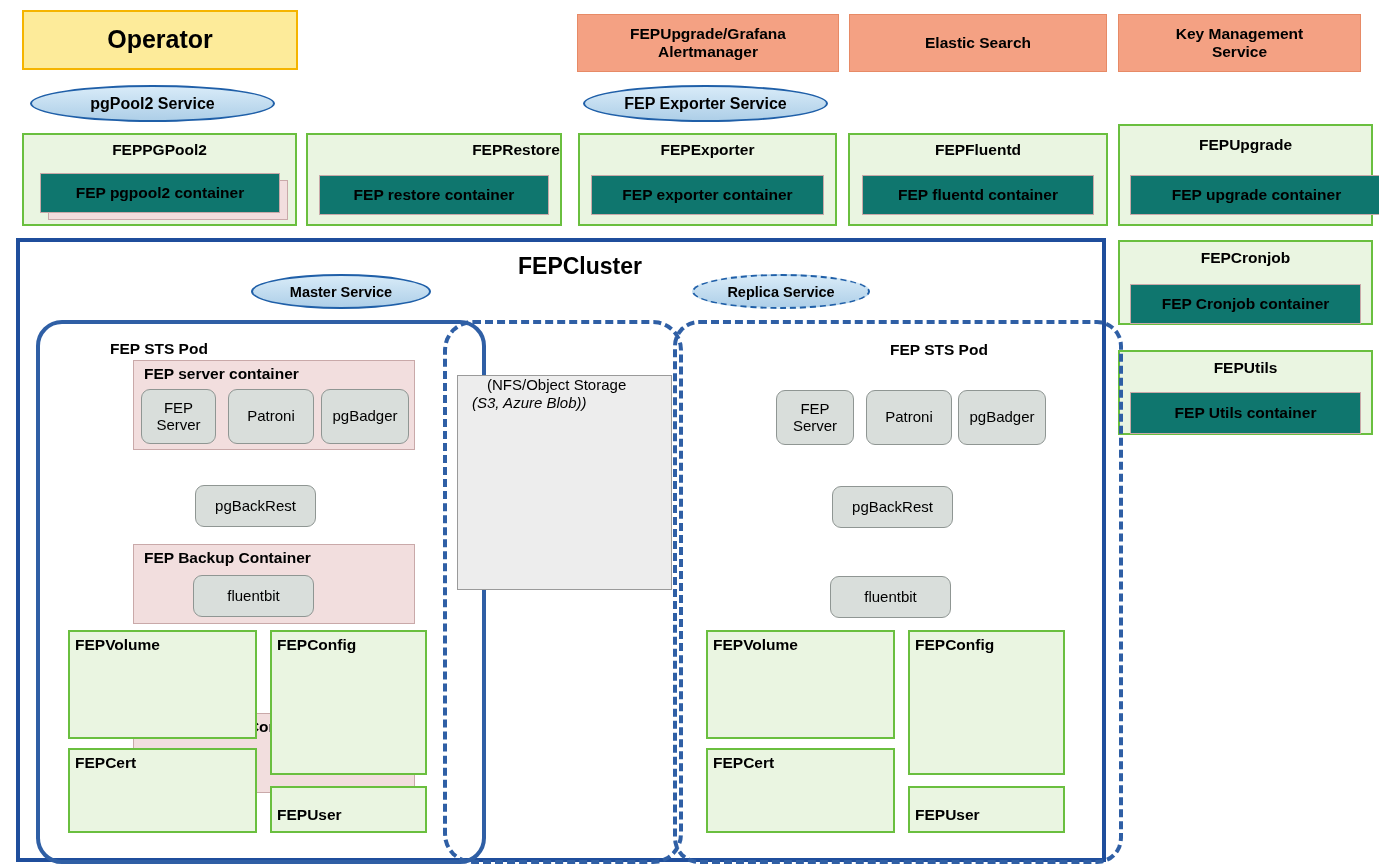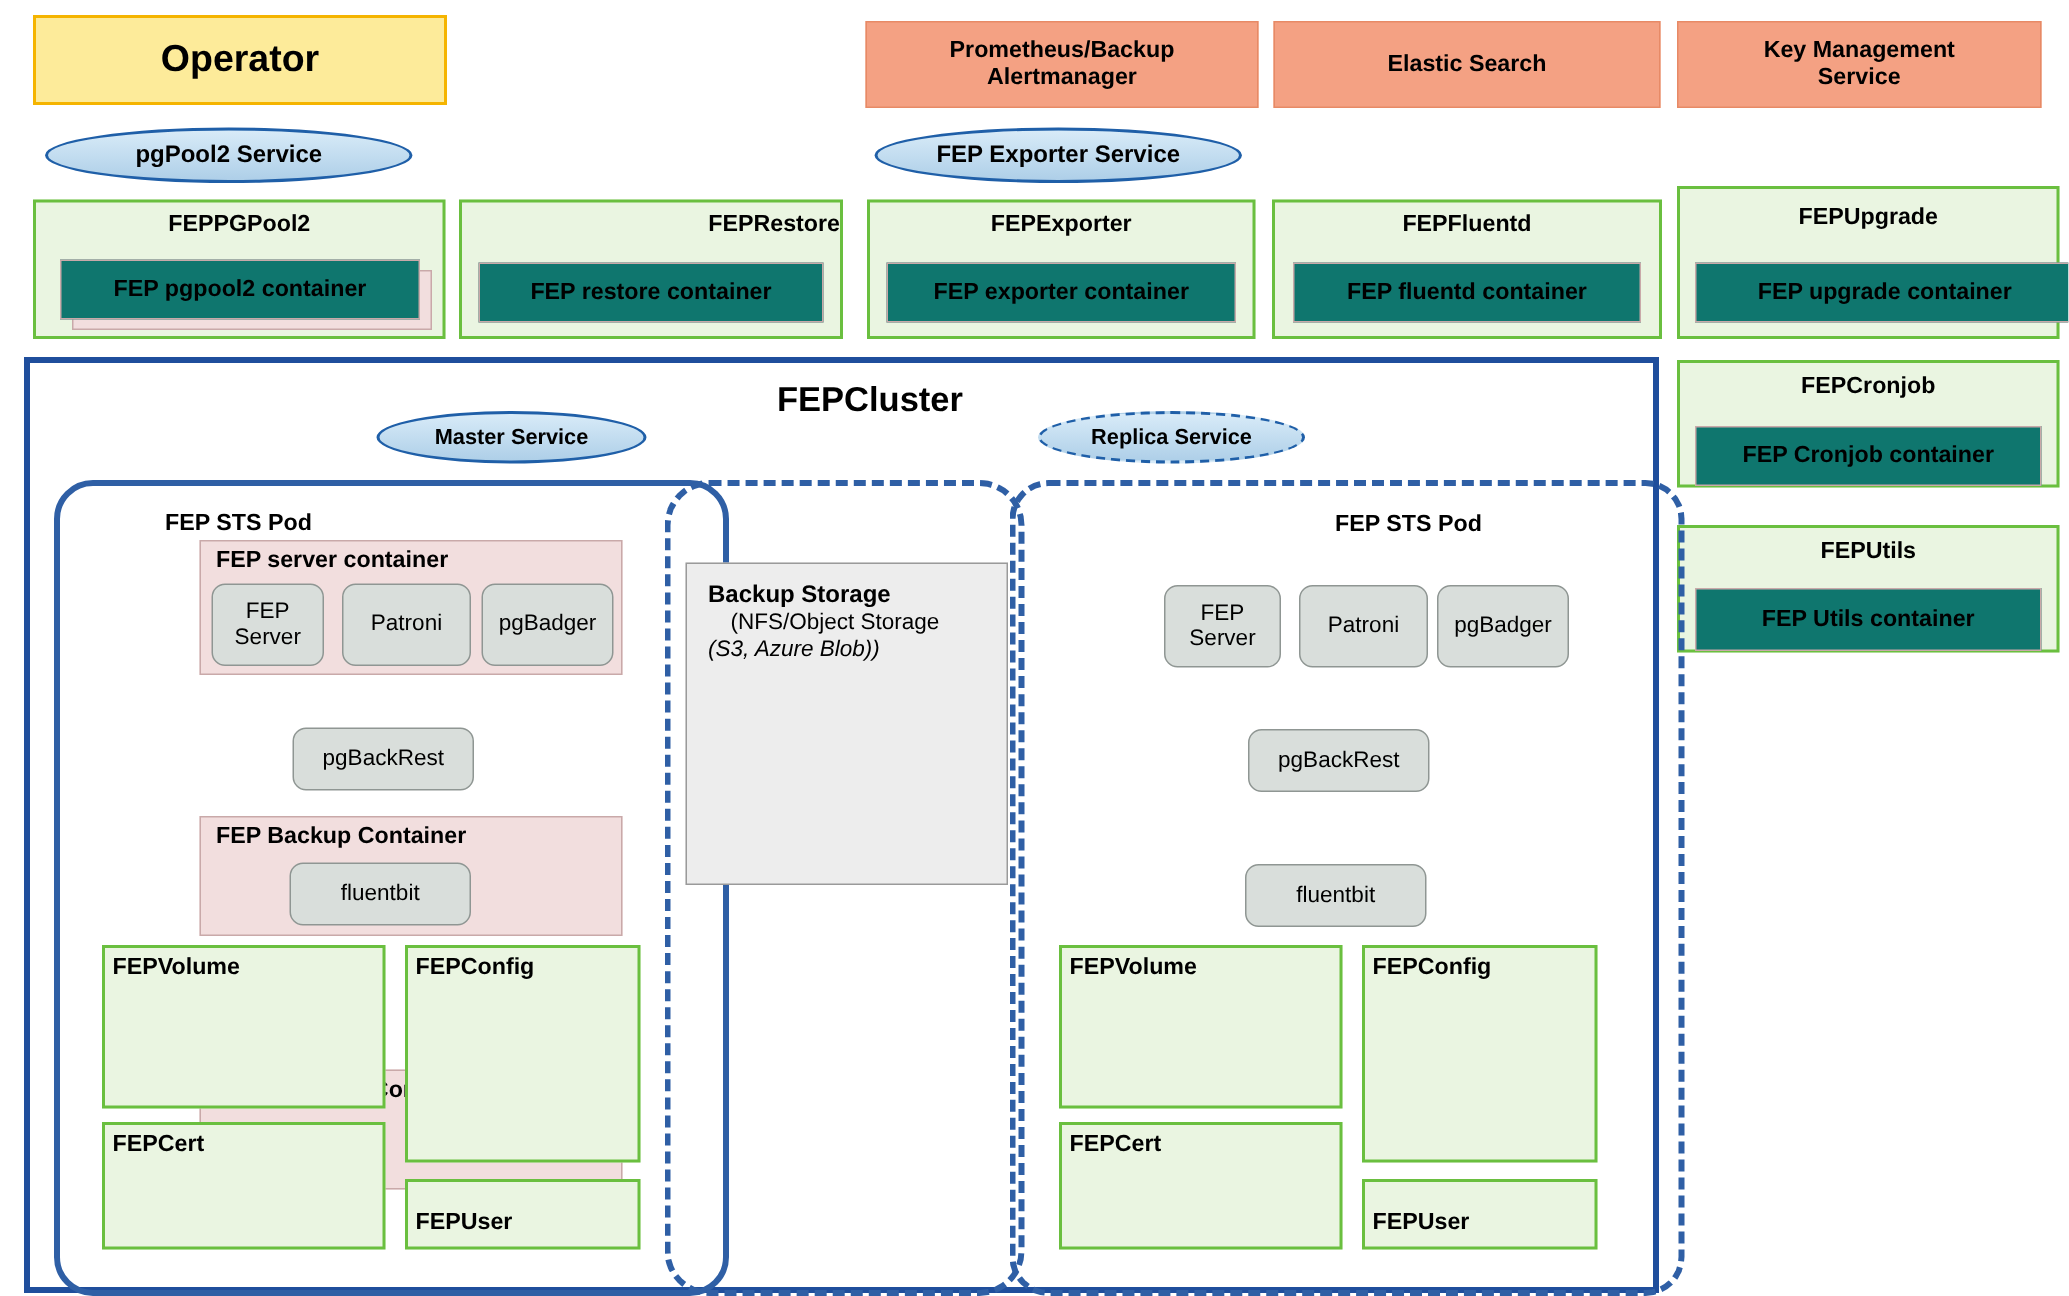--- a/index.html
+++ b/index.html
@@ -145,21 +145,21 @@
 <body>
 
 <div id="canvas">
 
   <div class="abs box op-box" style="left:22px;top:10px;width:276px;height:60px;">
     <span>Operator</span>
   </div>
 
   <div class="abs box ext-box" style="left:577px;top:14px;width:262px;height:58px;">
     <div>
-      <div>Prometheus/Backup</div>
+      <div>FEPUpgrade/Grafana</div>
       <div>Alertmanager</div>
     </div>
   </div>
   <div class="abs box ext-box" style="left:849px;top:14px;width:258px;height:58px;">
     <span>Elastic Search</span>
   </div>
   <div class="abs box ext-box" style="left:1118px;top:14px;width:243px;height:58px;">
     <div>
       <div>Key Management</div>
       <div>Service</div>
@@ -279,21 +279,20 @@
     <div class="res-title" style="text-align:left;padding-left:10px;margin-top:4px;">FEPCert</div>
   </div>
 
   <div class="abs res-box" style="left:270px;top:786px;width:157px;height:47px;justify-content:center;">
     <div class="res-title" style="text-align:left;padding-left:10px;margin-top:11px;">FEPUser</div>
   </div>
 
   <div class="abs dashgroup" style="left:443px;top:320px;width:240px;height:544px;"></div>
 
   <div class="abs store" style="left:457px;top:375px;width:215px;height:215px;">
-    <div class="store-title" style="padding:12px 0 0 14px;">Backup Storage</div>
     <div class="store-sub" style="padding-left:29px;">(NFS/Object Storage</div>
     <div class="store-sub" style="padding-left:14px;font-style:italic;">(S3, Azure Blob))</div>
   </div>
 
   <div class="abs pod dashed" style="left:673px;top:320px;width:450px;height:544px;"></div>
   <div class="abs pod-title" style="left:890px;top:341px;width:200px;text-align:left;">FEP STS Pod</div>
 
   <div class="abs proc" style="left:776px;top:390px;width:78px;height:55px;">
     <div>
       <div>FEP</div>

